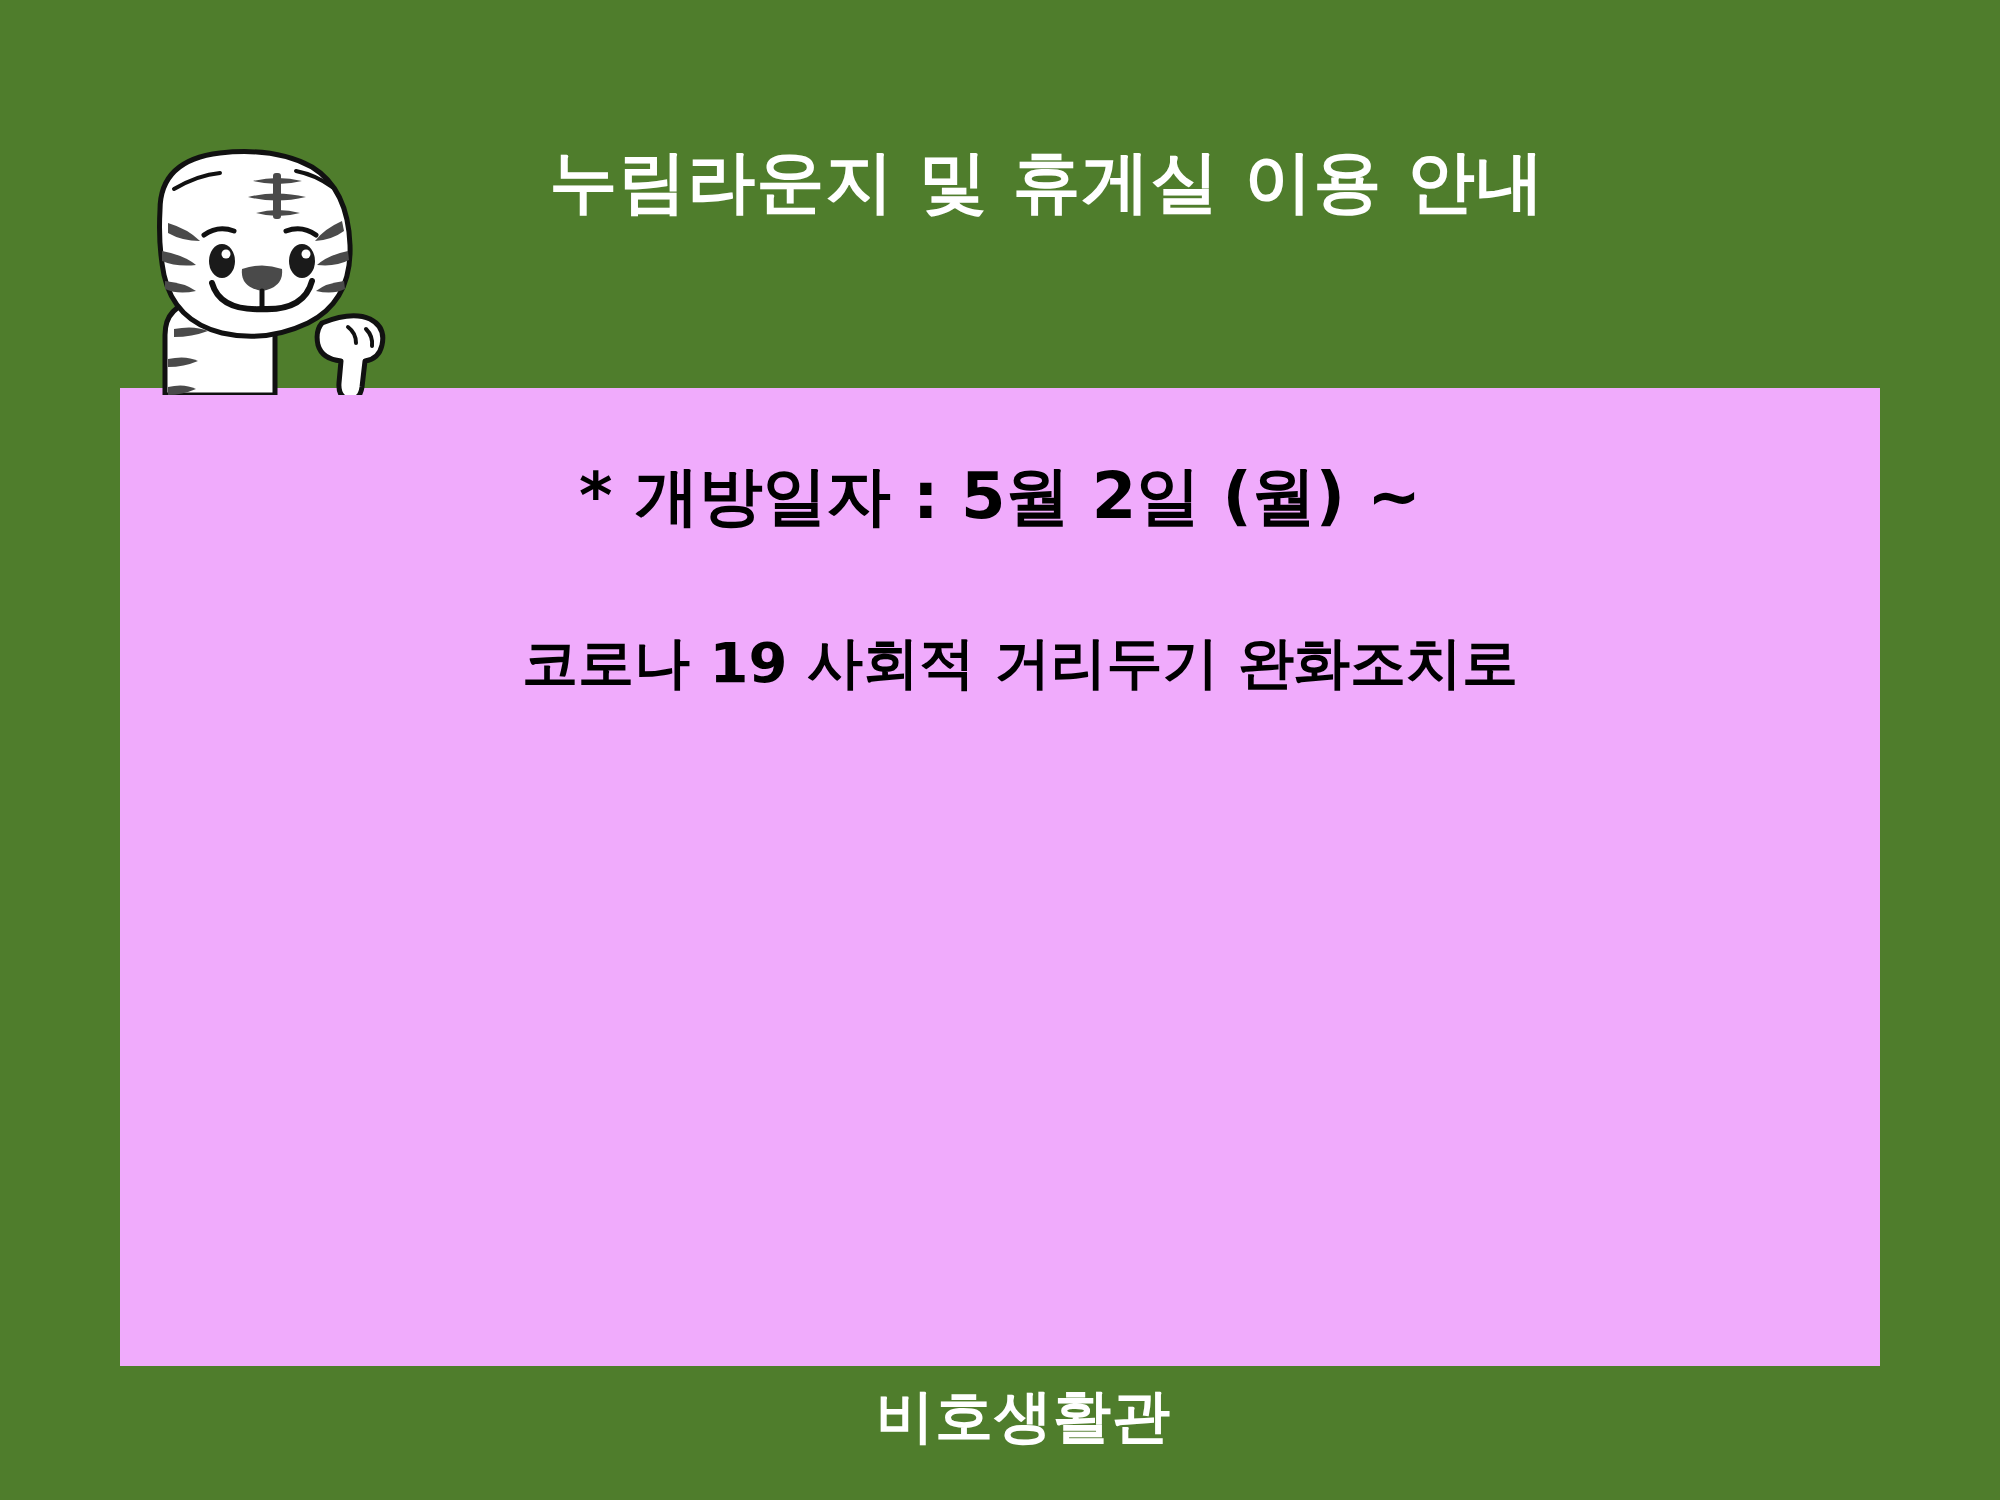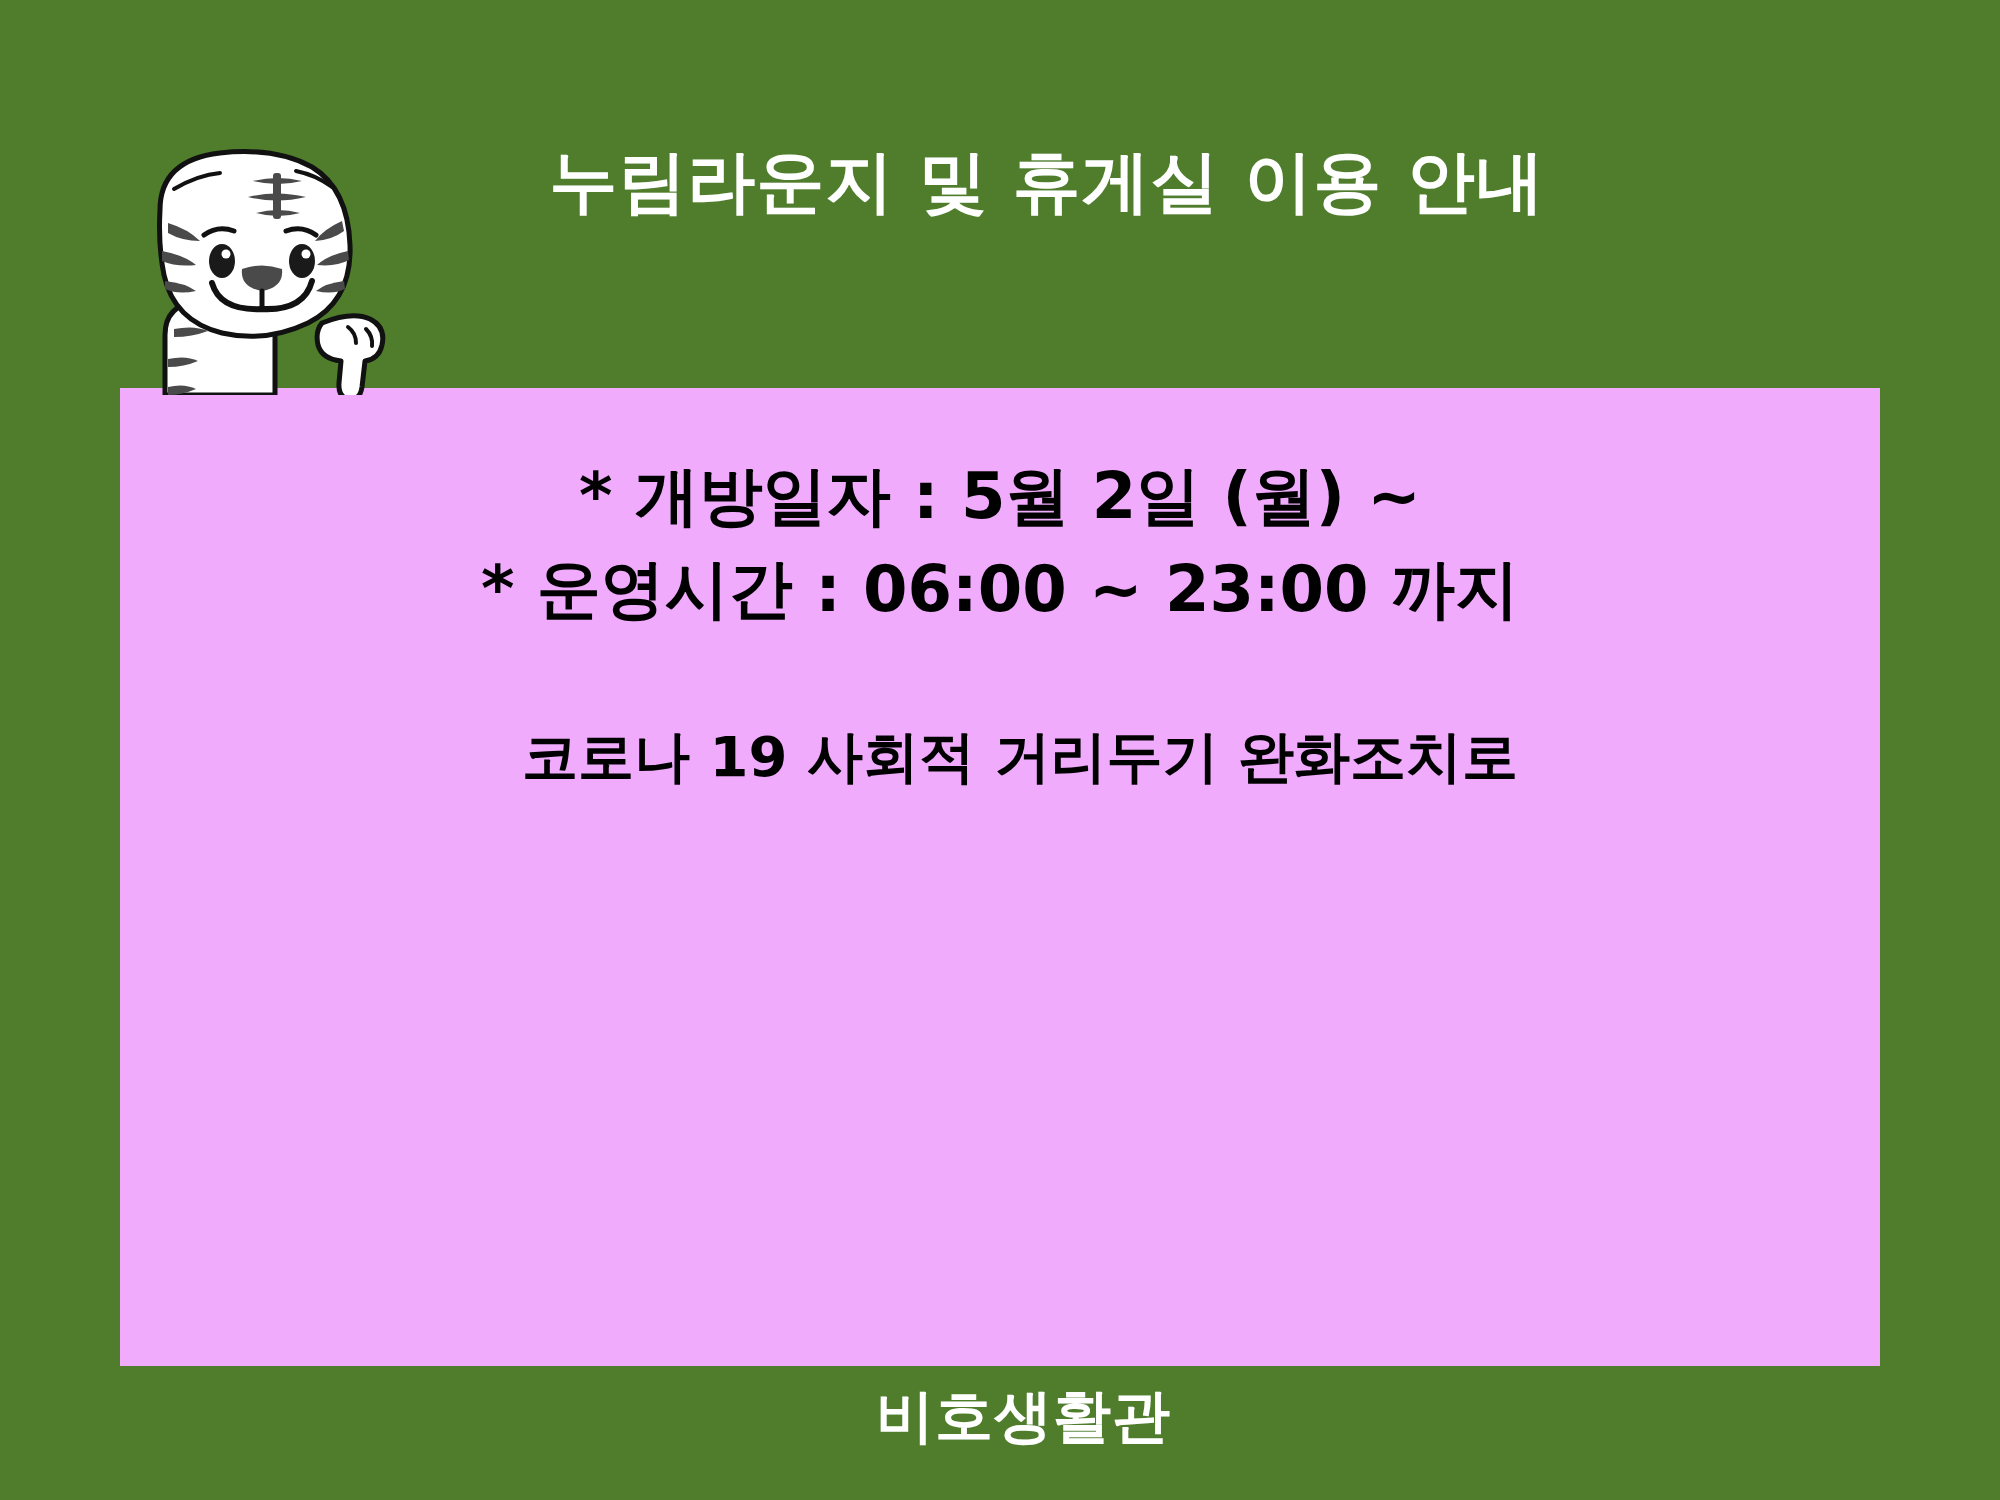--- a/index.html
+++ b/index.html
@@ -176,21 +176,20 @@
   </svg>
 </div>
 
 <div id="poster-title">누림라운지 및 휴게실 이용 안내</div>
 
 <div id="content-card">
   <div class="card-inner">
 
     <div class="headline-block">
       <div class="headline">* 개방일자 : 5월 2일 (월) ~</div>
-      <div class="headline">* 운영시간 : 06:00 ~ 23:00 까지</div>
     </div>
 
     <div class="body-block">
       <div class="body-line">코로나 19 사회적 거리두기 완화조치로</div>
     </div>
 
     <div class="notes-block">
     </div>
 
   </div>

